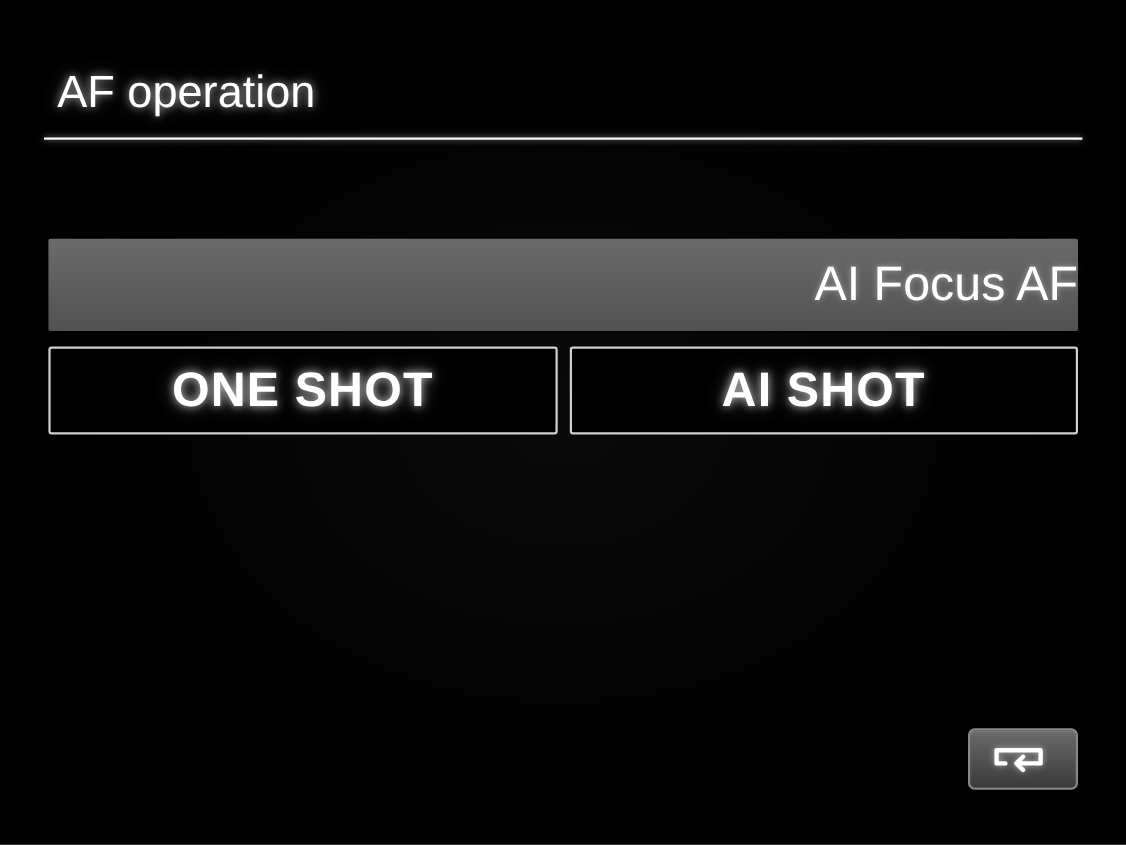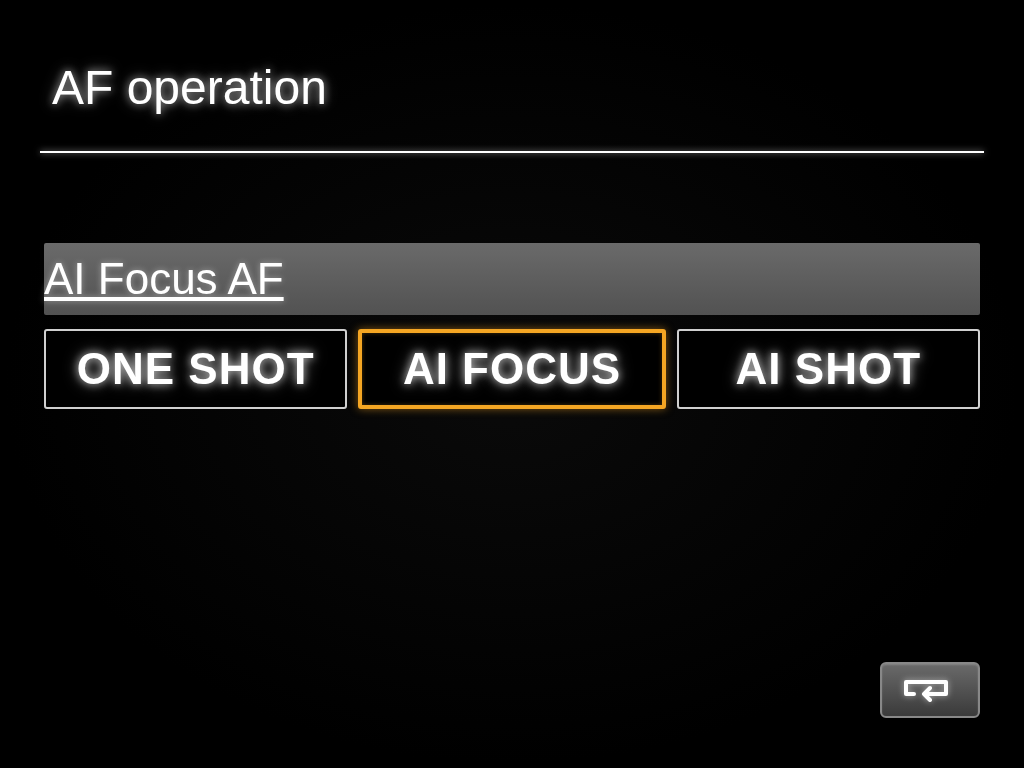--- a/index.html
+++ b/index.html
@@ -20,45 +20,44 @@
     }
     
     .screen {
       width: 100%;
       height: 100%;
       padding: 60px 40px 40px 40px;
       position: relative;
     }
     
     .title {
-      font-size: 48px;
+      font-size: 41px;
       font-weight: 400;
       color: #fff;
       text-shadow: 0 0 8px rgba(255,255,255,0.6), 0 0 16px rgba(255,255,255,0.3);
-      padding-bottom: 36px;
+      padding-bottom: 18px;
       padding-left: 12px;
     }
     
     .title-divider {
       height: 2px;
       background: #fff;
       box-shadow: 0 0 6px rgba(255,255,255,0.6);
       margin-bottom: 90px;
     }
     
     .description-bar {
       background: #5a5a5a;
       background: linear-gradient(to bottom, #6a6a6a 0%, #525252 100%);
-      height: 72px;
+      height: 84px;
       display: flex;
       align-items: center;
-      justify-content: flex-start;
+      justify-content: flex-end;
       border-radius: 2px;
       margin: 0 4px 14px 4px;
-      text-decoration: underline;
     }
     
     .description-text {
       font-size: 44px;
       font-weight: 400;
       color: #fff;
       text-shadow: 0 0 6px rgba(255,255,255,0.4);
     }
     
     .options-row {
@@ -132,23 +131,20 @@
   <div class="title-divider"></div>
 
   <div class="description-bar">
     <span class="description-text">AI Focus AF</span>
   </div>
 
   <div class="options-row">
     <div class="option">
       <span class="option-label">ONE SHOT</span>
     </div>
-    <div class="option selected">
-      <span class="option-label">AI FOCUS</span>
-    </div>
     <div class="option">
       <span class="option-label">AI SHOT</span>
     </div>
   </div>
 
   <div class="back-button">
     <span class="back-icon">
       <svg viewBox="0 0 56 32">
         <path d="M 12 20 L 4 20 L 4 8 L 44 8 L 44 20 L 22 20 M 28 14 L 22 20 L 28 26" stroke-linecap="round" stroke-linejoin="round"></path>
       </svg>

